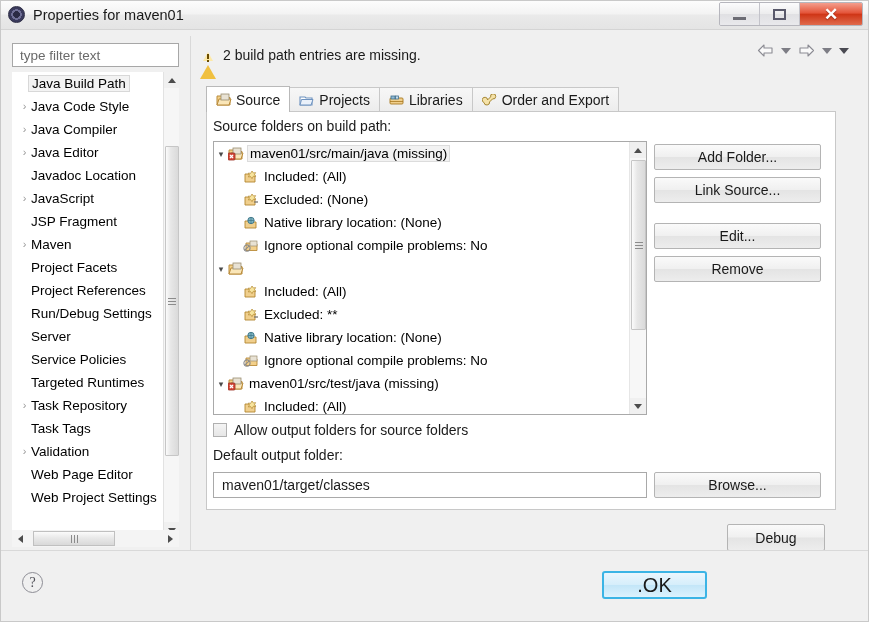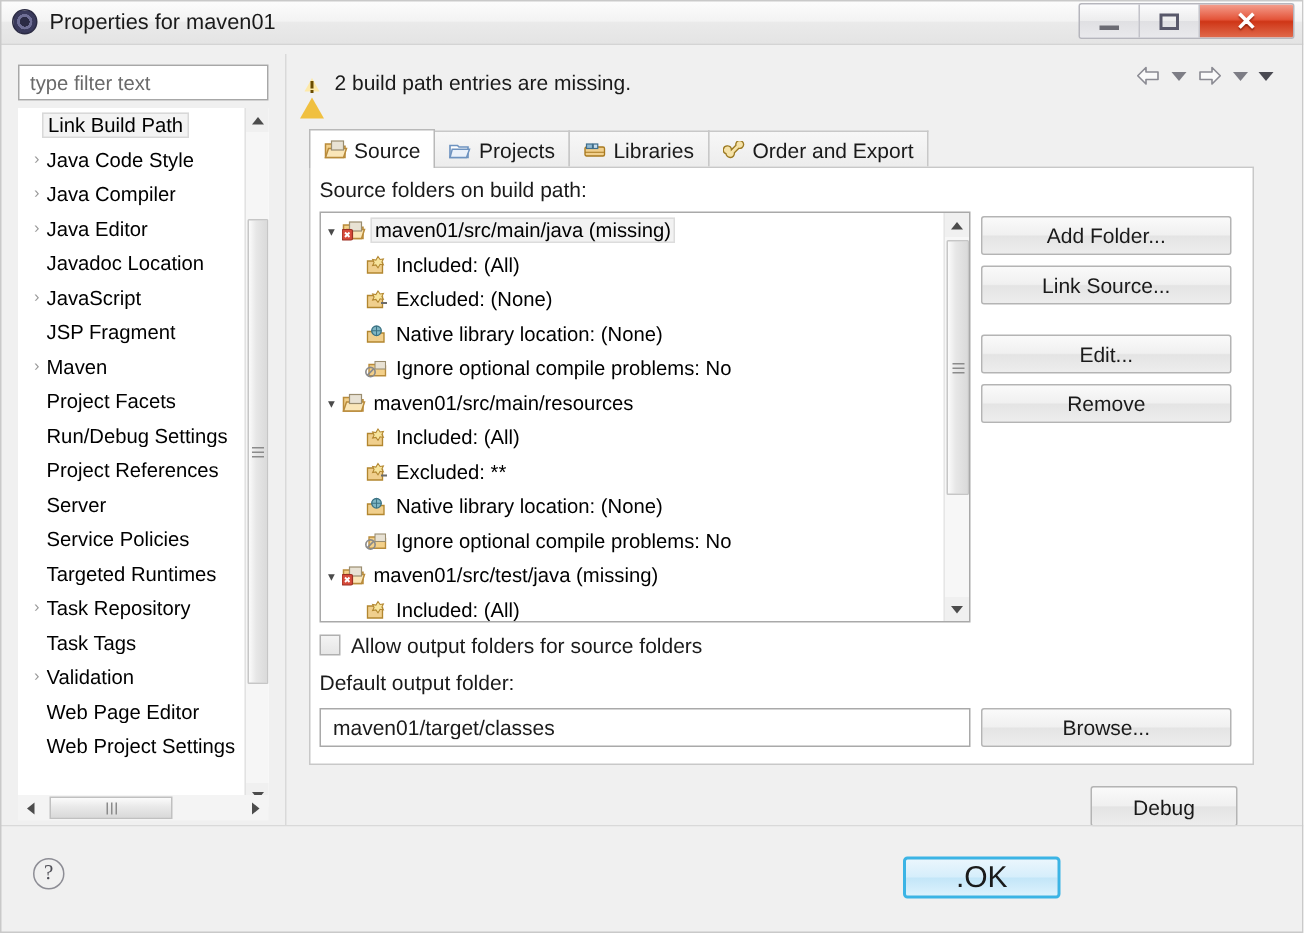--- a/index.html
+++ b/index.html
@@ -343,21 +343,21 @@
       </svg>
     </span>
     <span class="nav-caret"></span>
     <span class="nav-caret dark"></span>
   </div>
 
   <div class="sidebar">
     <div class="tree-list" id="sidebar-list">
         <div class="tree-item selected">
           <span class="twisty"></span>
-          <span class="tlabel">Link Build Path</span>
+          <span class="tlabel">Java Build Path</span>
         </div>
         <div class="tree-item">
           <span class="twisty">›</span>
           <span class="tlabel">Java Code Style</span>
         </div>
         <div class="tree-item">
           <span class="twisty">›</span>
           <span class="tlabel">Java Compiler</span>
         </div>
         <div class="tree-item">
@@ -379,25 +379,25 @@
         <div class="tree-item">
           <span class="twisty">›</span>
           <span class="tlabel">Maven</span>
         </div>
         <div class="tree-item">
           <span class="twisty"></span>
           <span class="tlabel">Project Facets</span>
         </div>
         <div class="tree-item">
           <span class="twisty"></span>
+          <span class="tlabel">Project References</span>
+        </div>
+        <div class="tree-item">
+          <span class="twisty"></span>
           <span class="tlabel">Run/Debug Settings</span>
-        </div>
-        <div class="tree-item">
-          <span class="twisty"></span>
-          <span class="tlabel">Project References</span>
         </div>
         <div class="tree-item">
           <span class="twisty"></span>
           <span class="tlabel">Server</span>
         </div>
         <div class="tree-item">
           <span class="twisty"></span>
           <span class="tlabel">Service Policies</span>
         </div>
         <div class="tree-item">
@@ -541,21 +541,20 @@
             </svg></span>
           <span class="row-label">Ignore optional compile problems: No</span>
         </div>
         <div class="src-row">
           <span class="arrow">▾</span>
           <span class="icon-sm"><svg width="16" height="14" viewBox="0 0 16 14">
               <path d="M1 3.5 L1 12 L14 12 L14 4.5 L7 4.5 L5.8 3 L1 3 Z" fill="#f3d08a" stroke="#b98b3a" stroke-width="1"></path>
               <path d="M3 6 L15 6 L13 12 L1 12 Z" fill="#fae6b8" stroke="#b98b3a" stroke-width="1"></path>
               <rect x="5" y="1" width="8" height="6" fill="#e8e2d4" stroke="#9a8d6f" stroke-width=".8"></rect>
             </svg></span>
-          <span class="row-label">maven01/src/main/resources</span>
         </div>
         <div class="src-row child">
           <span class="icon-sm"><svg width="16" height="14" viewBox="0 0 16 14">
               <path d="M2 4 L2 12 L12 12 L12 5 L7 5 L6 4 Z" fill="#f0cf8d" stroke="#b2862f" stroke-width=".9"></path>
               <path d="M9 1 l1.4 2 2.2-.4-1 2 1 2-2.2-.4L9 8.6 7.6 6.6 5.4 7l1-2-1-2 2.2.4Z" fill="#f7e49d" stroke="#b2862f" stroke-width=".7"></path>
             </svg></span>
           <span class="row-label">Included: (All)</span>
         </div>
         <div class="src-row child">
           <span class="icon-sm"><svg width="16" height="14" viewBox="0 0 16 14">

